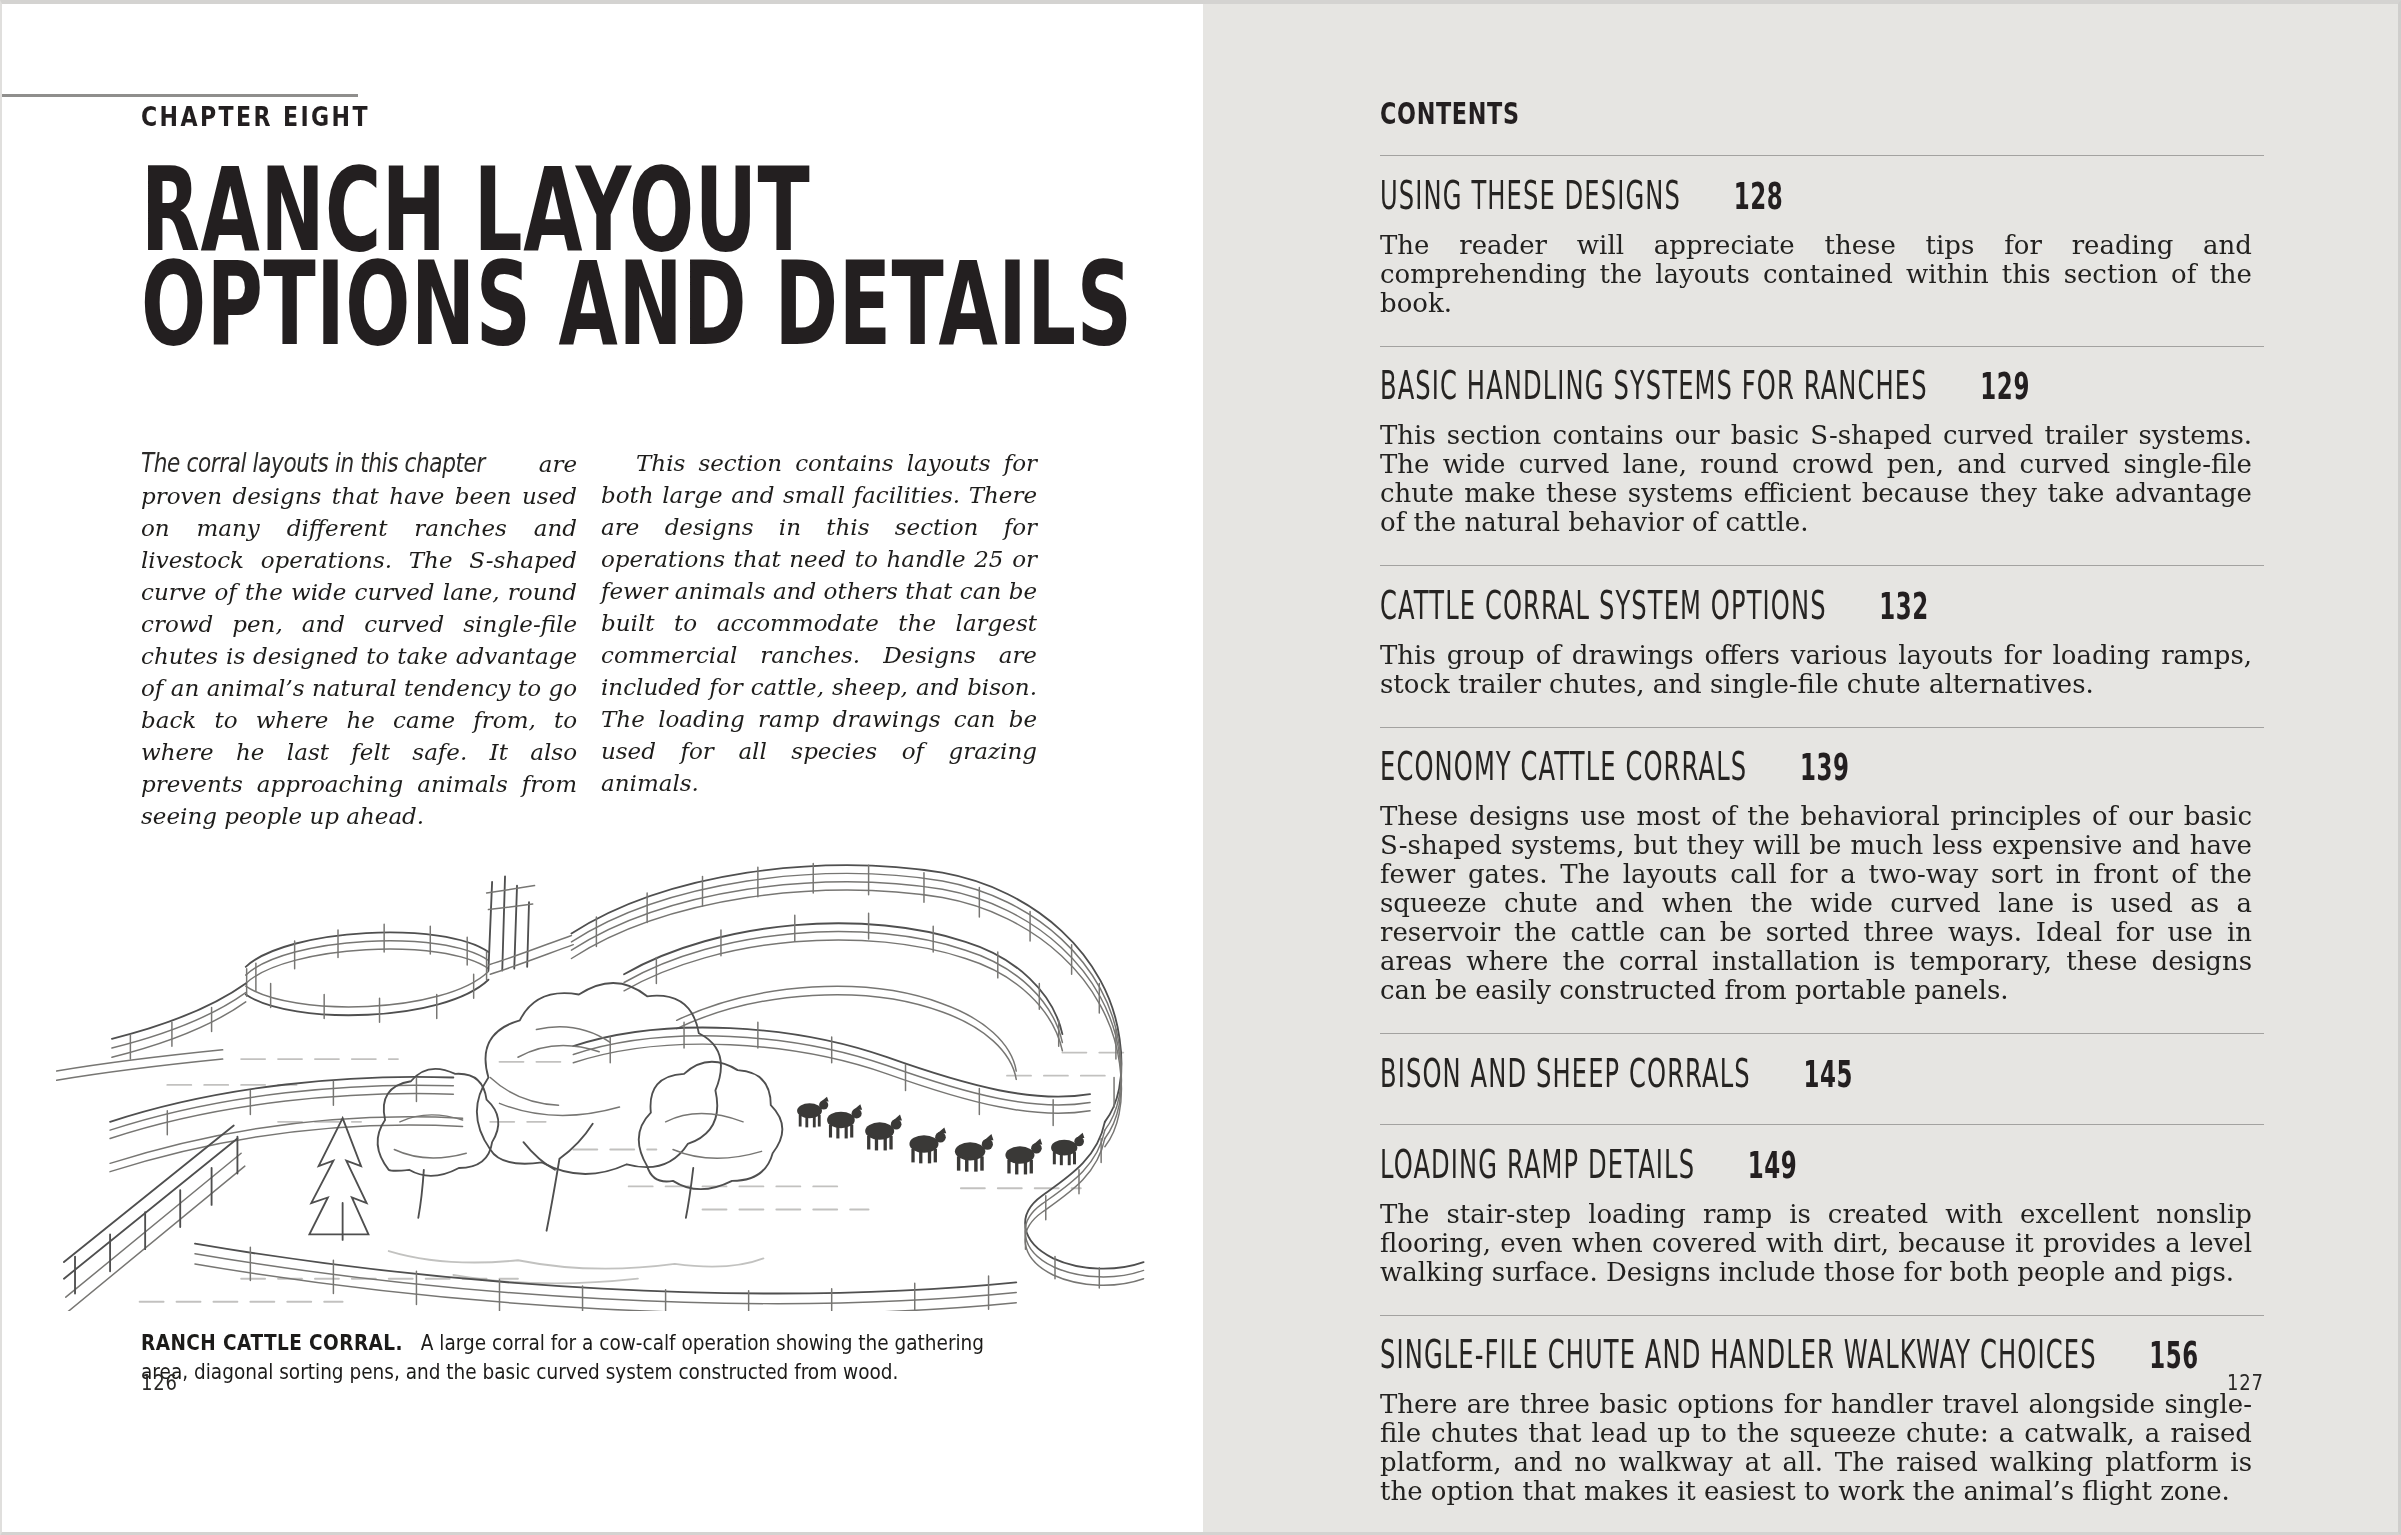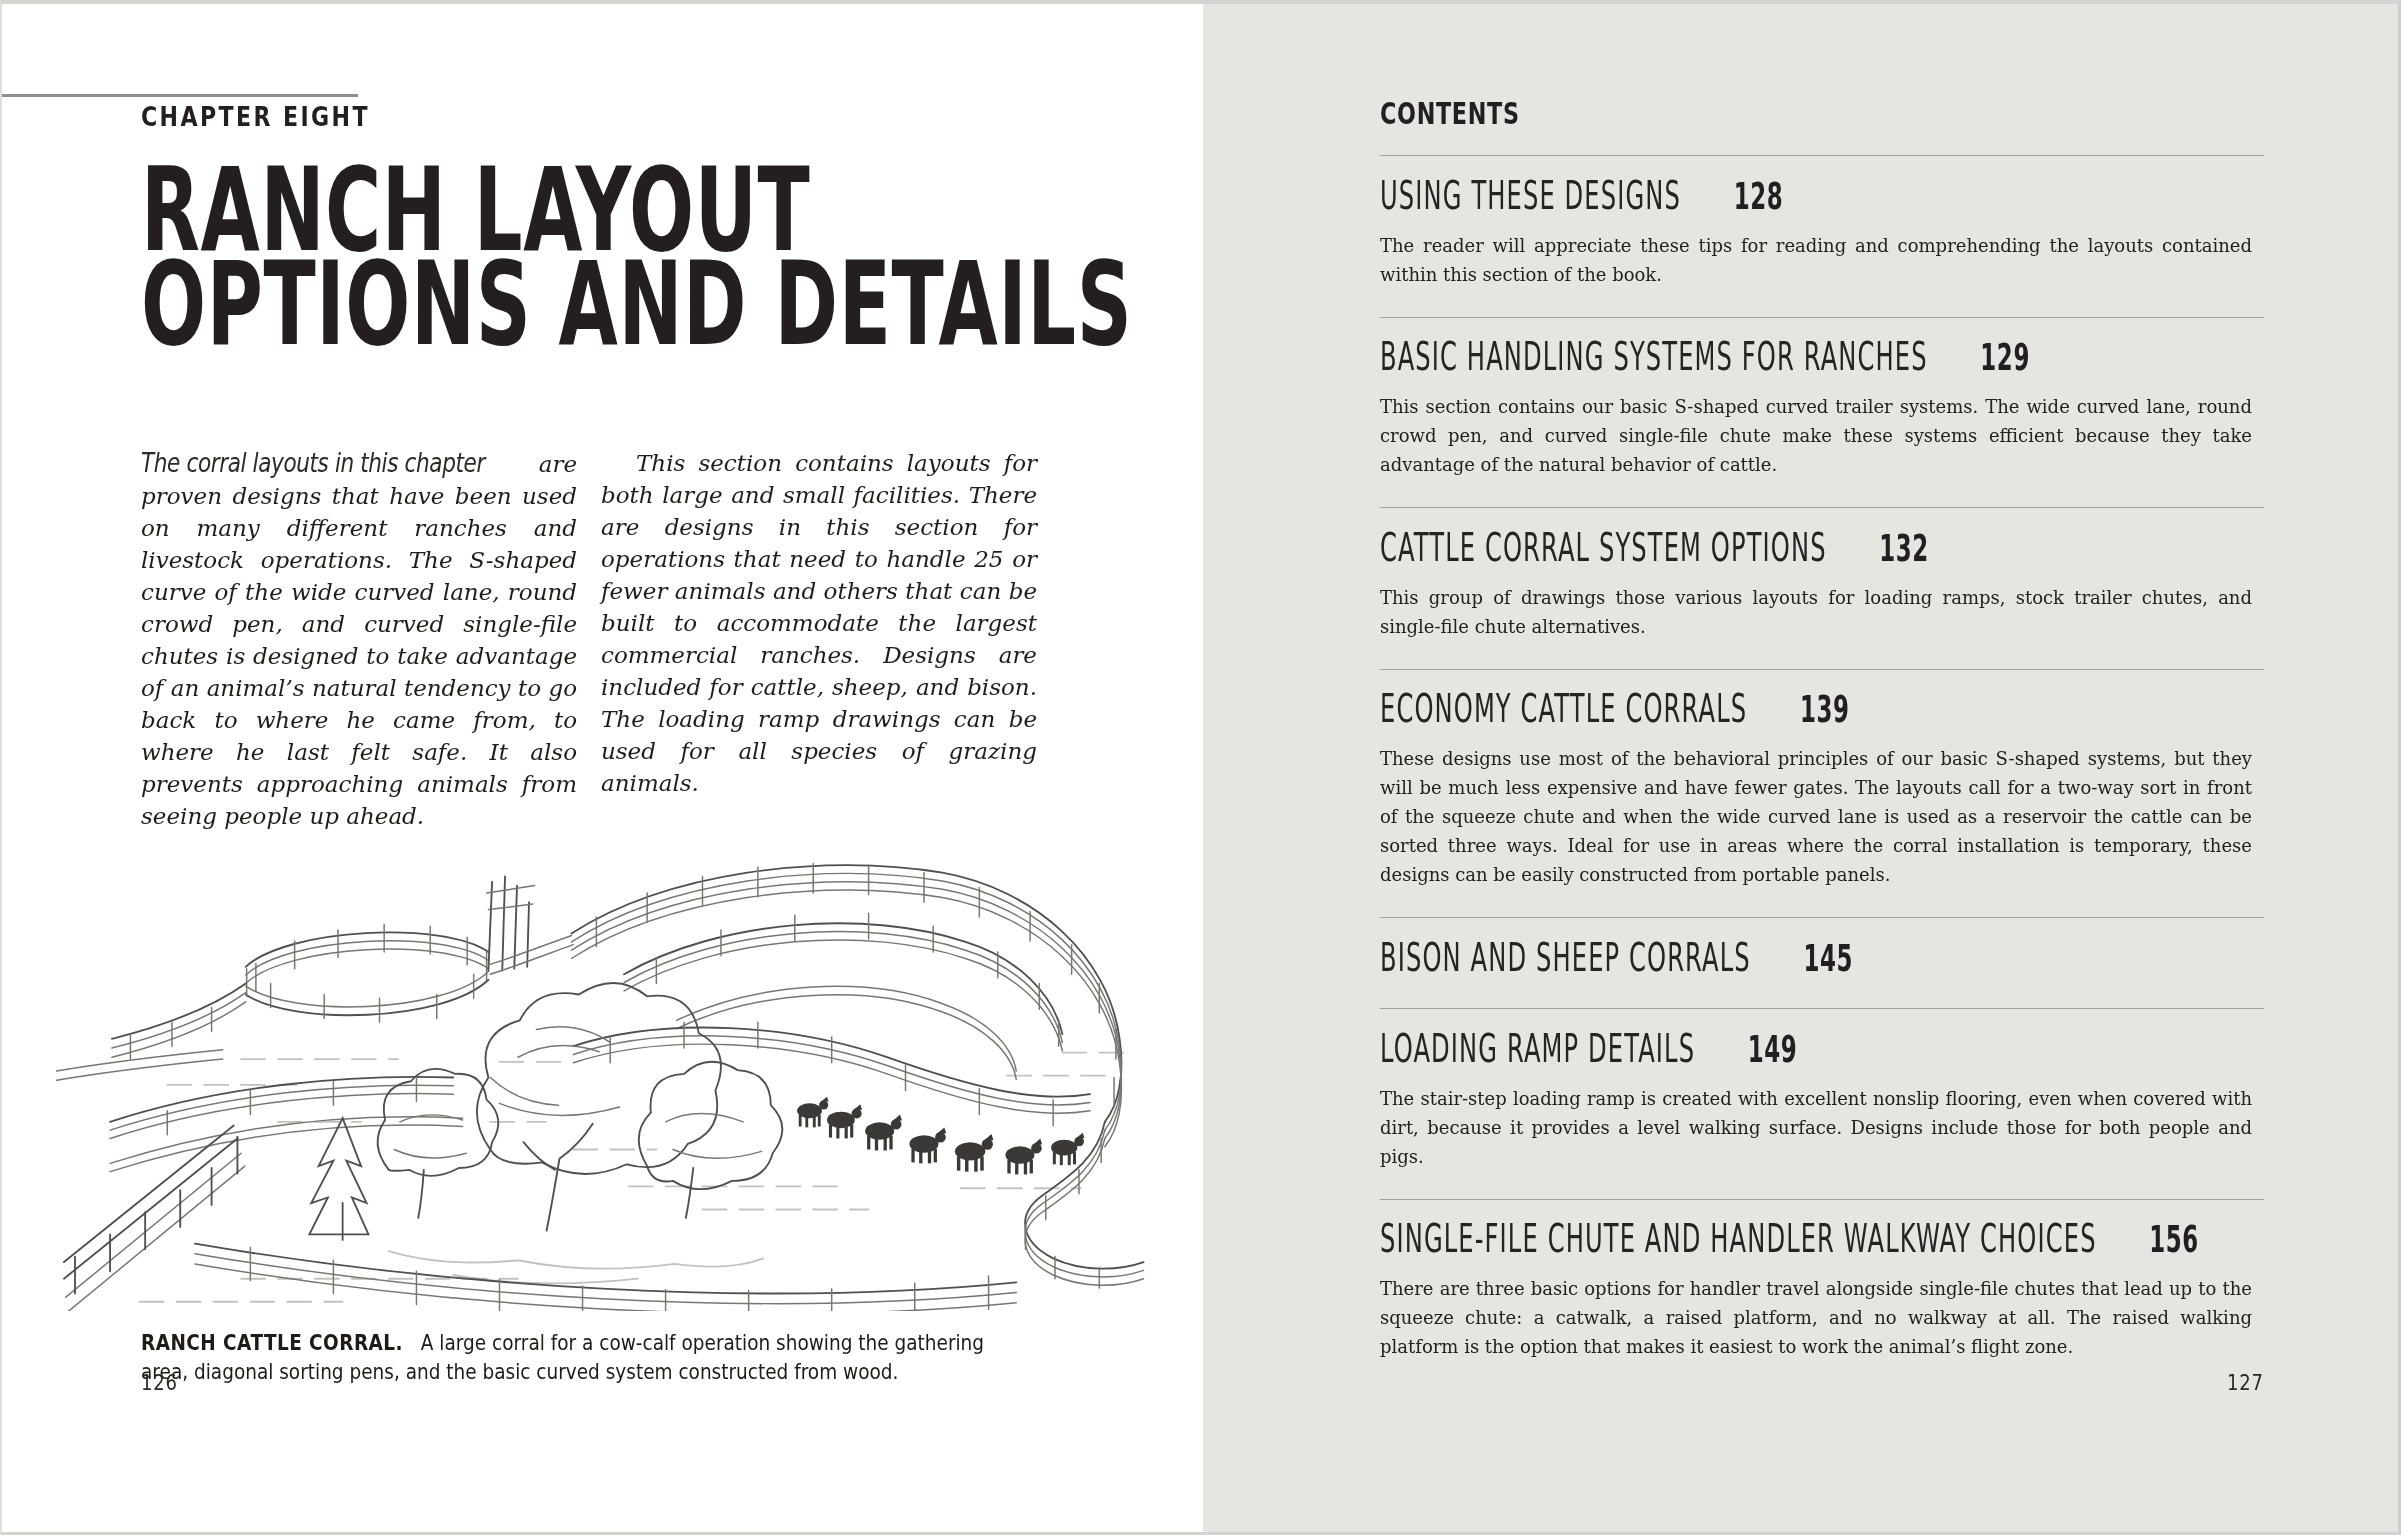--- a/index.html
+++ b/index.html
@@ -40,21 +40,21 @@
 
   
   .contents-head{margin:91px 0 24px 0;font-size:31px;font-weight:bold;letter-spacing:0.9px;
     transform:scaleX(.72);transform-origin:0 50%;white-space:nowrap;}
   .toc{margin:0;padding:0;list-style:none;}
   .toc-entry{border-top:1.8px solid #a3a2a0;padding:16.6px 0 28px 0;}
   .toc-head{display:flex;align-items:baseline;gap:85px;white-space:nowrap;
     transform:scaleX(.62);transform-origin:0 50%;}
   .toc-title{font-size:39px;font-weight:400;letter-spacing:1.8px;color:#262422;}
   .toc-page{font-size:37px;font-weight:bold;letter-spacing:0.9px;}
-  .toc-desc{margin:13px 12px 0 0;font-family:"DejaVu Serif",serif;font-size:18px;
+  .toc-desc{margin:13px 12px 0 0;font-family:"DejaVu Serif",serif;font-size:26px;
     line-height:29px;text-align:justify;color:#22211f;}
 
   
   .sk{fill:none;stroke:#4f4f4f;stroke-width:2;stroke-linecap:round;}
   .sk2{fill:none;stroke:#777673;stroke-width:1.6;stroke-linecap:round;}
   .skl{fill:none;stroke:#9a9996;stroke-width:2;stroke-linecap:round;opacity:.6;}
   .cow{fill:#3a3937;stroke:none;}
 </style>
 </head>
 <body>
@@ -243,21 +243,21 @@
           <span class="toc-page">129</span>
         </div>
         <p class="toc-desc">This section contains our basic S-shaped curved trailer systems. The wide curved lane, round crowd pen, and curved single-file chute make these systems efficient because they take advantage of the natural behavior of cattle.</p>
       </article>
 
       <article class="toc-entry">
         <div class="toc-head">
           <span class="toc-title">CATTLE CORRAL SYSTEM OPTIONS</span>
           <span class="toc-page">132</span>
         </div>
-        <p class="toc-desc">This group of drawings those various layouts for loading ramps, stock trailer chutes, and single-file chute alternatives.</p>
+        <p class="toc-desc">This group of drawings offers various layouts for loading ramps, stock trailer chutes, and single-file chute alternatives.</p>
       </article>
 
       <article class="toc-entry">
         <div class="toc-head">
           <span class="toc-title">ECONOMY CATTLE CORRALS</span>
           <span class="toc-page">139</span>
         </div>
         <p class="toc-desc">These designs use most of the behavioral principles of our basic S-shaped systems, but they will be much less expensive and have fewer gates. The layouts call for a two-way sort in front of the squeeze chute and when the wide curved lane is used as a reservoir the cattle can be sorted three ways. Ideal for use in areas where the corral installation is temporary, these designs can be easily constructed from portable panels.</p>
       </article>
 

